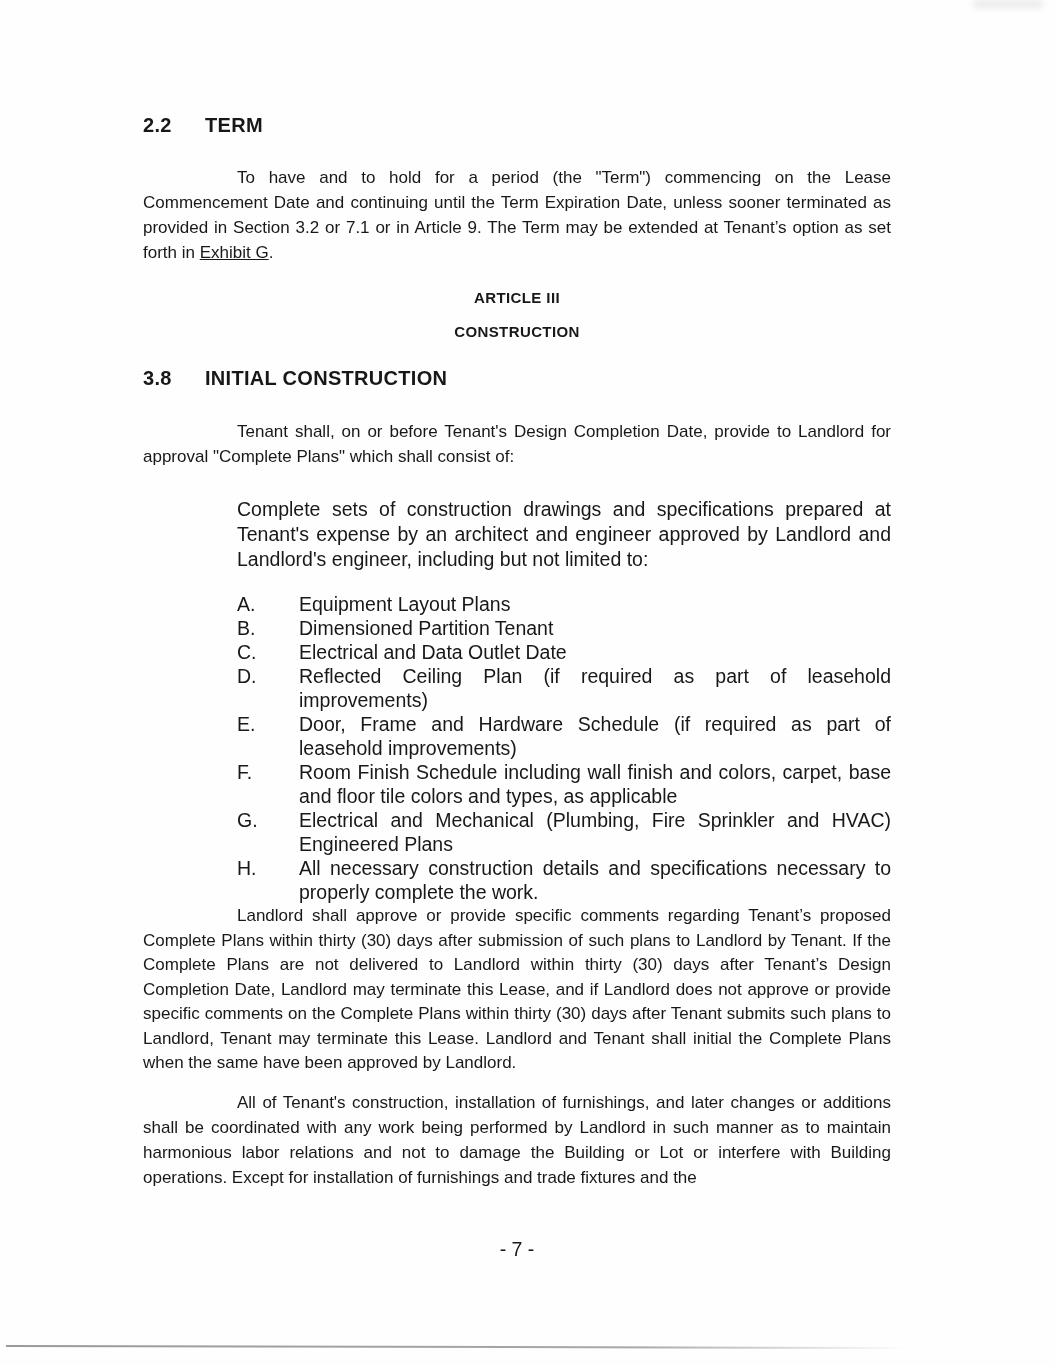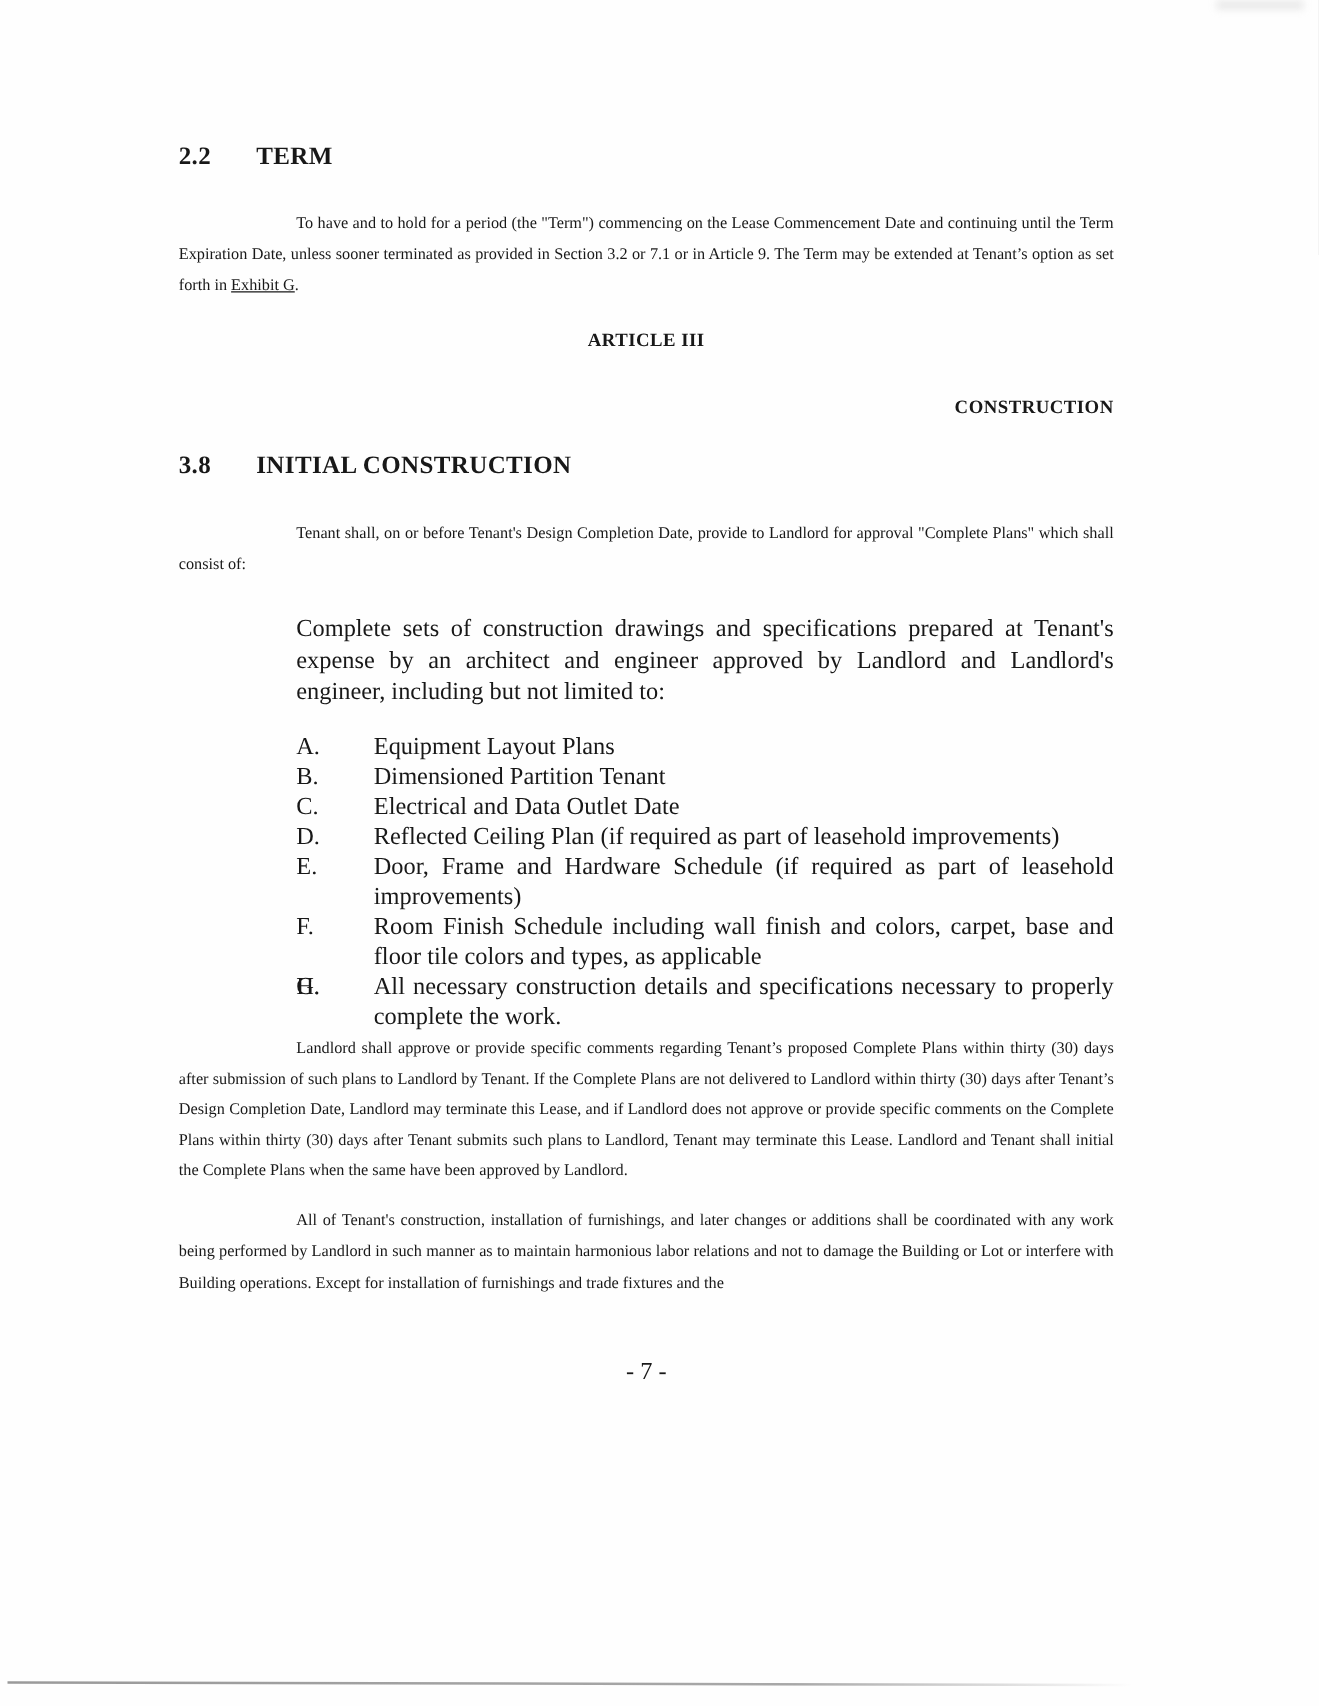--- a/index.html
+++ b/index.html
@@ -3,21 +3,21 @@
 <meta charset="utf-8">
 <style>
   * { margin: 0; padding: 0; box-sizing: border-box; }
   html, body { background: #e8e8e8; }
   .page {
     position: relative;
     width: 1055px;
     height: 1365px;
     background: #fefefe;
     overflow: hidden;
-    font-family: Liberation Serif, serif;
+    font-family: Liberation Sans, sans-serif;
     color: #181818;
   }
   .content {
     position: absolute;
     left: 143px;
     top: 0;
     width: 748px;
   }
   .sec-heading {
     margin-top: 113px;
@@ -25,35 +25,35 @@
     font-size: 20px;
     line-height: 25px;
     letter-spacing: 0.3px;
   }
   .sec-heading .sec-num {
     display: inline-block;
     width: 62px;
   }
   .sec-heading-2 { margin-top: 21px; }
   .para {
-    font-size: 13px;
+    font-size: 17px;
     line-height: 25px;
     text-align: justify;
     text-indent: 94px;
   }
   .para-1 { margin-top: 27px; }
   .article-heading {
     margin-top: 20px;
     text-align: center;
     font-weight: bold;
     font-size: 15px;
     line-height: 26px;
     letter-spacing: 0.4px;
   }
-  .article-subheading { margin-top: 27px; text-align: right; }
+  .article-subheading { margin-top: 8px; }
   .para-intro { margin-top: 28px; }
   .block-para {
     margin-top: 28px;
     margin-left: 94px;
     font-size: 19.5px;
     line-height: 25px;
     text-align: justify;
   }
   .plan-list {
     margin-top: 20px;
@@ -125,21 +125,21 @@
 
     <p class="block-para">Complete sets of construction drawings and specifications prepared at Tenant's expense by an architect and engineer approved by Landlord and Landlord's engineer, including but not limited to:</p>
 
     <ul class="plan-list">
       <li><span class="letter">A.</span><span>Equipment Layout Plans</span></li>
       <li><span class="letter">B.</span><span>Dimensioned Partition Tenant</span></li>
       <li><span class="letter">C.</span><span>Electrical and Data Outlet Date</span></li>
       <li><span class="letter">D.</span><span>Reflected Ceiling Plan (if required as part of leasehold improvements)</span></li>
       <li><span class="letter">E.</span><span>Door, Frame and Hardware Schedule (if required as part of leasehold improvements)</span></li>
       <li><span class="letter">F.</span><span>Room Finish Schedule including wall finish and colors, carpet, base and floor tile colors and types, as applicable</span></li>
-      <li><span class="letter">G.</span></li>
+      <li><span class="letter">G.</span><span>Electrical and Mechanical (Plumbing, Fire Sprinkler and HVAC) Engineered Plans</span></li>
       <li><span class="letter">H.</span><span>All necessary construction details and specifications necessary to properly complete the work.</span></li>
     </ul>
 
     <p class="para para-2">Landlord shall approve or provide specific comments regarding Tenant’s proposed Complete Plans within thirty (30) days after submission of such plans to Landlord by Tenant.  If the Complete Plans are not delivered to Landlord within thirty (30) days after Tenant’s Design Completion Date, Landlord may terminate this Lease, and if Landlord does not approve or provide specific comments on the Complete Plans within thirty (30) days after Tenant submits such plans to Landlord, Tenant may terminate this Lease.  Landlord and Tenant shall initial the Complete Plans when the same have been approved by Landlord.</p>
 
     <p class="para para-3">All of Tenant's construction, installation of furnishings, and later changes or additions shall be coordinated with any work being performed by Landlord in such manner as to maintain harmonious labor relations and not to damage the Building or Lot or interfere with Building operations.  Except for installation of furnishings and trade fixtures and the</p>
 
     <div class="page-number">- 7 -</div>
 
   </div>

